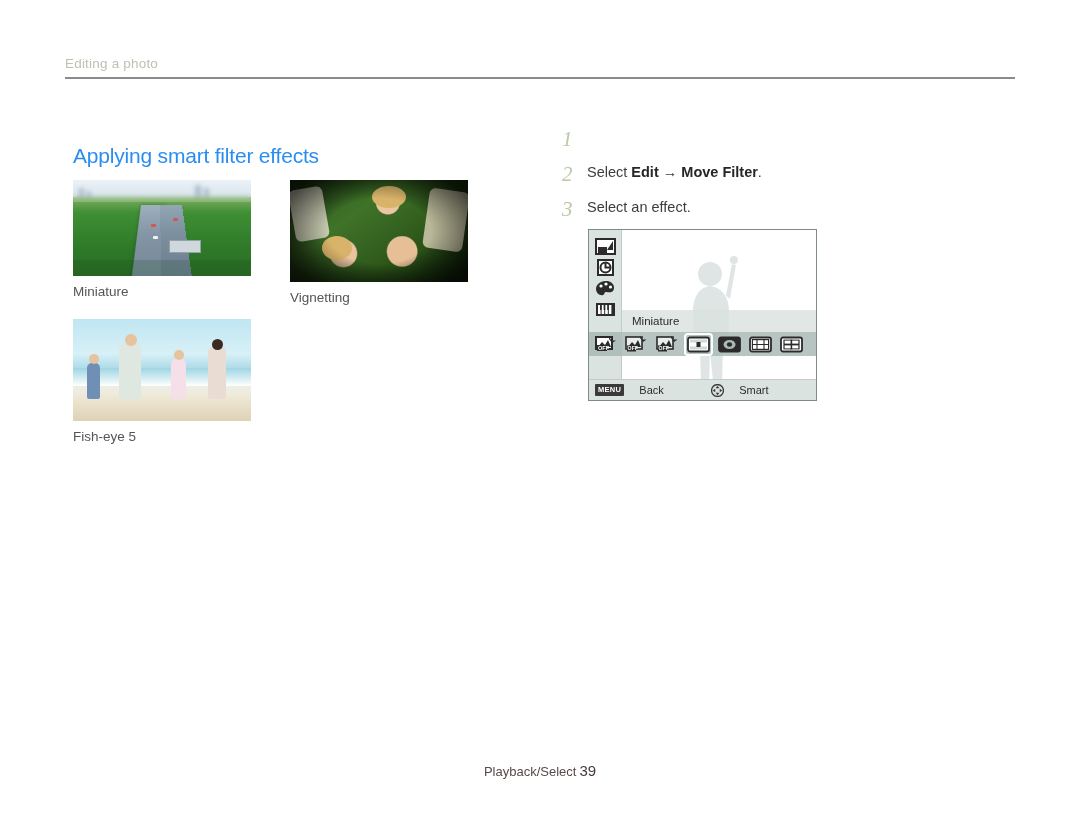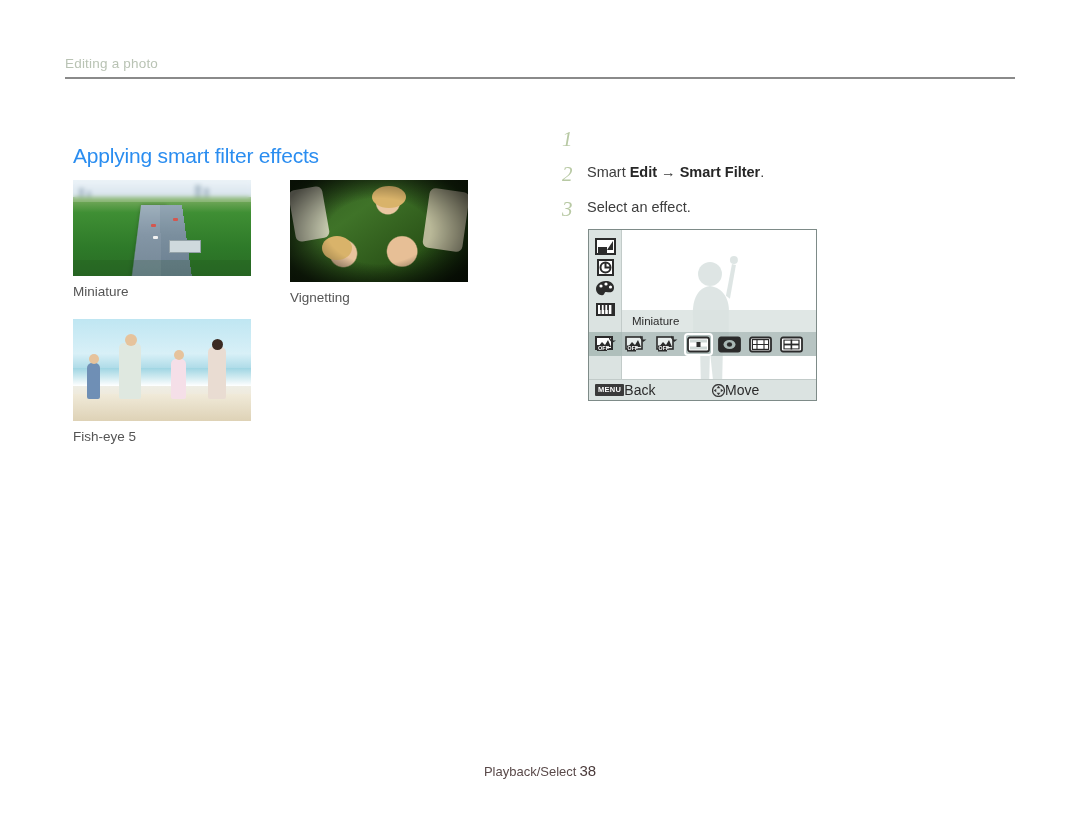--- a/index.html
+++ b/index.html
@@ -308,21 +308,21 @@
     border-top: 1px solid #c2cbc9;
     display: flex; align-items: center;
     box-sizing: border-box;
   }
   .menu-chip {
     margin-left: 6px;
     background: #3a3a3a; color: #fff;
     font-size: 7.5px; font-weight: bold; letter-spacing: 0.3px;
     padding: 2px 3px; border-radius: 1px; line-height: 1;
   }
-  #lcd-bottom .btxt { font-size: 14px; color: #2b2b2b; margin-left: 0; }
+  #lcd-bottom .btxt { font-size: 11px; color: #2b2b2b; margin-left: 15px; }
   #lcd-bottom .spacer { flex: 1; }
   .dpad { width: 13px; height: 13px; }
 
   
   #footer {
     position: absolute;
     left: 0; right: 0;
     top: 762px;
     text-align: center;
     font-size: 13px;
@@ -402,21 +402,21 @@
 </div>
 
 <div id="right-col">
 
   <div class="step">
     <div class="step-num">1</div>
   </div>
 
   <div class="step">
     <div class="step-num">2</div>
-    <div class="step-text"><span>Smart </span><b>Edit</b><span> → </span><b>Smart Filter</b><span>.</span></div>
+    <div class="step-text"><span>Select </span><b>Edit</b><span> → </span><b>Move Filter</b><span>.</span></div>
   </div>
 
   <div class="step">
     <div class="step-num">3</div>
     <div class="step-text">Select an effect.</div>
   </div>
 
 </div>
 
 <div id="lcd">
@@ -550,21 +550,21 @@
     <span class="menu-chip">MENU</span>
     <span class="btxt">Back</span>
     <span class="spacer"></span>
     <svg class="dpad" viewBox="0 0 14 14">
       <circle cx="7" cy="7" r="6.4" fill="none" stroke="#3a3a3a" stroke-width="1.4"></circle>
       <path d="M7 1.8 L9 4.6 L5 4.6 Z" fill="#3a3a3a"></path>
       <path d="M7 12.2 L9 9.4 L5 9.4 Z" fill="#3a3a3a"></path>
       <path d="M1.8 7 L4.6 5 L4.6 9 Z" fill="#3a3a3a"></path>
       <path d="M12.2 7 L9.4 5 L9.4 9 Z" fill="#3a3a3a"></path>
     </svg>
-    <span class="btxt">Move</span>
+    <span class="btxt">Smart</span>
     <span class="spacer"></span>
   </div>
 
 </div>
 
 <div id="footer">
-  <span>Playback/Select</span><span class="pg">38</span>
+  <span>Playback/Select</span><span class="pg">39</span>
 </div>
 
 </body></html>

